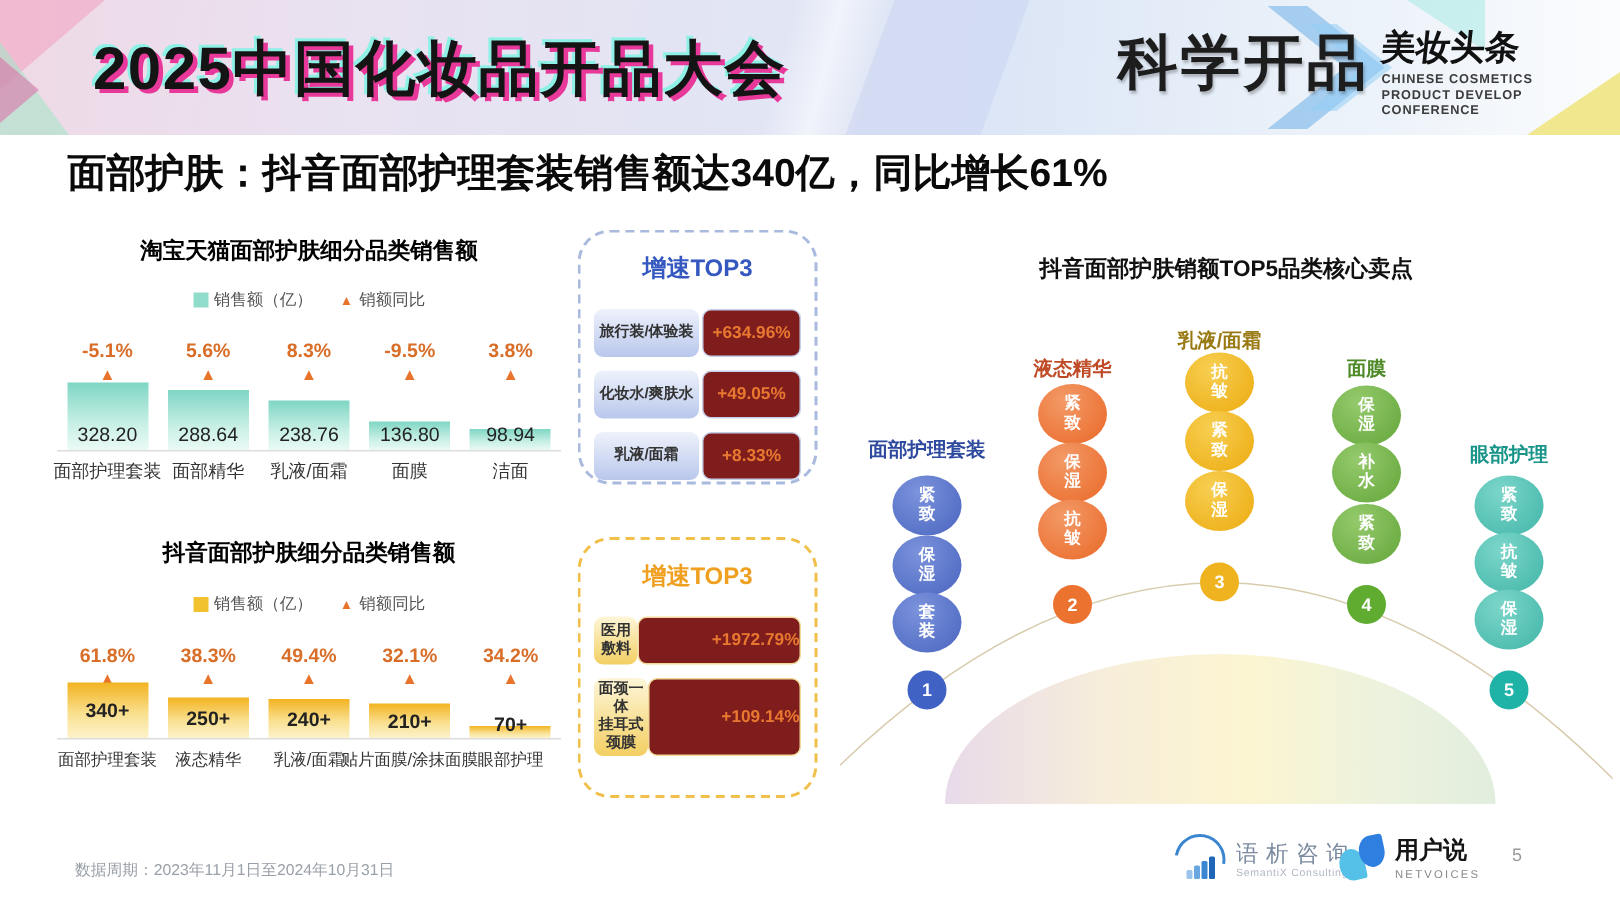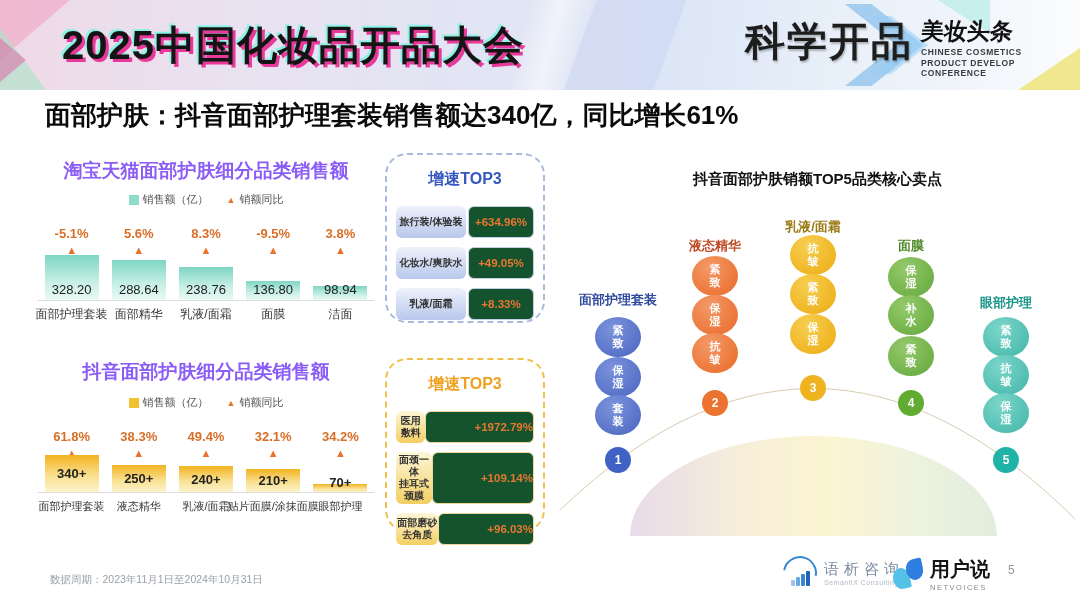--- a/index.html
+++ b/index.html
@@ -28,21 +28,21 @@
   .logo-brand{font-size:23px;font-weight:900;color:#111;white-space:nowrap;transform:skewX(-6deg);}
   .logo-sub{font-size:8.5px;font-weight:bold;color:#3c3c3c;letter-spacing:.6px;line-height:10.5px;white-space:nowrap;}
 
   
   .headline{position:absolute;left:45px;top:98px;font-size:26px;font-weight:bold;color:#0a0a0a;white-space:nowrap;}
 
   
   .bchart{position:absolute;width:336px;}
   .chart1{left:38px;top:150px;height:180px;}
   .chart2{left:38px;top:345px;height:185px;}
-  .bc-title{position:absolute;left:0;width:100%;text-align:center;font-size:19px;font-weight:bold;color:#8b5cf6;white-space:nowrap;}
+  .bc-title{position:absolute;left:0;width:100%;text-align:center;font-size:15px;font-weight:bold;color:#000000;white-space:nowrap;}
   .chart1 .bc-title{top:8px;}
   .chart2 .bc-title{top:14px;}
   .bc-legend{position:absolute;left:0;width:100%;display:flex;justify-content:center;gap:18px;font-size:11px;color:#555;}
   .chart1 .bc-legend{top:42px;}
   .chart2 .bc-legend{top:50px;}
   .leg-item{display:flex;align-items:center;gap:4px;}
   .leg-sq{width:10px;height:10px;display:inline-block;}
   .leg-tri{font-size:9px;line-height:10px;}
   .bc-plot{position:absolute;left:0;width:100%;border-bottom:1px solid #ddd;}
   .chart1 .bc-plot{top:72px;height:78px;}
@@ -68,21 +68,21 @@
   .t3-title{text-align:center;font-size:16px;font-weight:bold;margin-top:14px;}
   .t3a .t3-title{color:#3558c0;}
   .t3b .t3-title{color:#f0a020;}
   .t3-rows{display:flex;flex-direction:column;gap:9px;padding:16px 9px 0 9px;}
   .t3row{display:flex;justify-content:space-between;align-items:stretch;}
   .t3lab{width:70px;min-height:28px;border-radius:6px;display:flex;align-items:center;justify-content:center;
      font-size:10px;font-weight:bold;color:#333;text-align:center;white-space:pre-line;line-height:12px;padding:2px 0;}
   .t3lab.blue{background:linear-gradient(180deg,#eef2fb 0%,#b9c7ec 100%);}
   .t3lab.gold{background:linear-gradient(180deg,#fdf6d8 0%,#f3cf62 100%);}
   .t3val{width:64px;border-radius:6px;display:flex;align-items:center;justify-content:center;
-     font-size:11.5px;font-weight:bold;color:#e87830;background:#14532d;white-space:nowrap;}
+     font-size:11.5px;font-weight:bold;color:#e87830;background:#7f1d1d;white-space:nowrap;}
   .t3val.blueb{border:1px solid #c5d0e8;}
   .t3val.goldb{border:1px solid #f0d898;padding-left:48px;}
 
   
   .rchart{position:absolute;left:560px;top:140px;width:515px;height:405px;}
   .rc-title{position:absolute;top:30px;left:0;width:100%;text-align:center;font-size:15px;font-weight:bold;color:#111;white-space:nowrap;}
   .rc-dome{position:absolute;left:70px;top:296px;width:367px;height:100px;opacity:.85;
      border-radius:50% 50% 0 0 / 100% 100% 0 0;
      background:linear-gradient(90deg,#e4d4e6 0%,#f6ebd3 30%,#fbf3c9 55%,#e9f0d8 80%,#dcead8 100%);}
   .rc-arc{position:absolute;left:0;top:0;width:515px;height:405px;}
@@ -104,21 +104,21 @@
   .sx-bar{position:absolute;bottom:4px;width:4px;border-radius:1px;}
   .sx-b1{left:8px;height:6px;background:#9cc4ea;}
   .sx-b2{left:13px;height:9px;background:#6aa6e0;}
   .sx-b3{left:18px;height:12px;background:#3a86d0;}
   .sx-b4{left:23px;height:15px;background:#1f66b8;}
   .sx-name{font-size:15px;color:#7a8aa0;letter-spacing:5px;white-space:nowrap;}
   .sx-sub{font-size:7px;color:#b0b8c4;letter-spacing:.5px;white-space:nowrap;}
   .nv-icon{position:relative;width:30px;height:32px;}
   .nv-f1{position:absolute;left:0;bottom:1px;width:17px;height:21px;background:#55c0e8;border-radius:50% 50% 10% 50%;transform:rotate(-12deg);}
   .nv-f2{position:absolute;right:0;top:1px;width:17px;height:21px;background:#2f7fe0;border-radius:50% 10% 50% 50%;transform:rotate(-12deg);}
-  .nv-name{font-size:20px;font-weight:bold;color:#151515;white-space:nowrap;}
+  .nv-name{font-size:16px;font-weight:bold;color:#151515;white-space:nowrap;}
   .nv-sub{font-size:7.5px;color:#888;letter-spacing:1.5px;white-space:nowrap;}
   .pageno{position:absolute;left:1008px;top:563px;font-size:12px;color:#999;}
 </style>
 </head>
 <body>
 
 <div class="slide">
 
   <div class="header">
     <div class="decor d-pink"></div>
@@ -253,25 +253,20 @@
     <div class="t3-rows" id="t3rows1">
         <div class="t3row">
           <div class="t3lab gold">医用敷料</div>
           <div class="t3val goldb">+1972.79%</div>
         </div>
         <div class="t3row">
           <div class="t3lab gold">面颈一体
 挂耳式颈膜</div>
           <div class="t3val goldb">+109.14%</div>
         </div>
-        <div class="t3row">
-          <div class="t3lab gold">面部磨砂
-去角质</div>
-          <div class="t3val goldb">+96.03%</div>
-        </div>
       </div>
   </div>
 
   <div class="rchart" id="rchart">
     <div class="rc-dome"></div>
     <svg class="rc-arc" viewBox="0 0 515 405">
       <path d="M -15 385 Q 253 112 521 385" fill="none" stroke="#d8ccae" stroke-width="1"></path>
     </svg>
     <div class="rc-title">抖音面部护肤销额TOP5品类核心卖点</div>
   <div class="rc-label" style="left: -12px; top: 151px; color: rgb(46, 74, 158);">面部护理套装</div>

